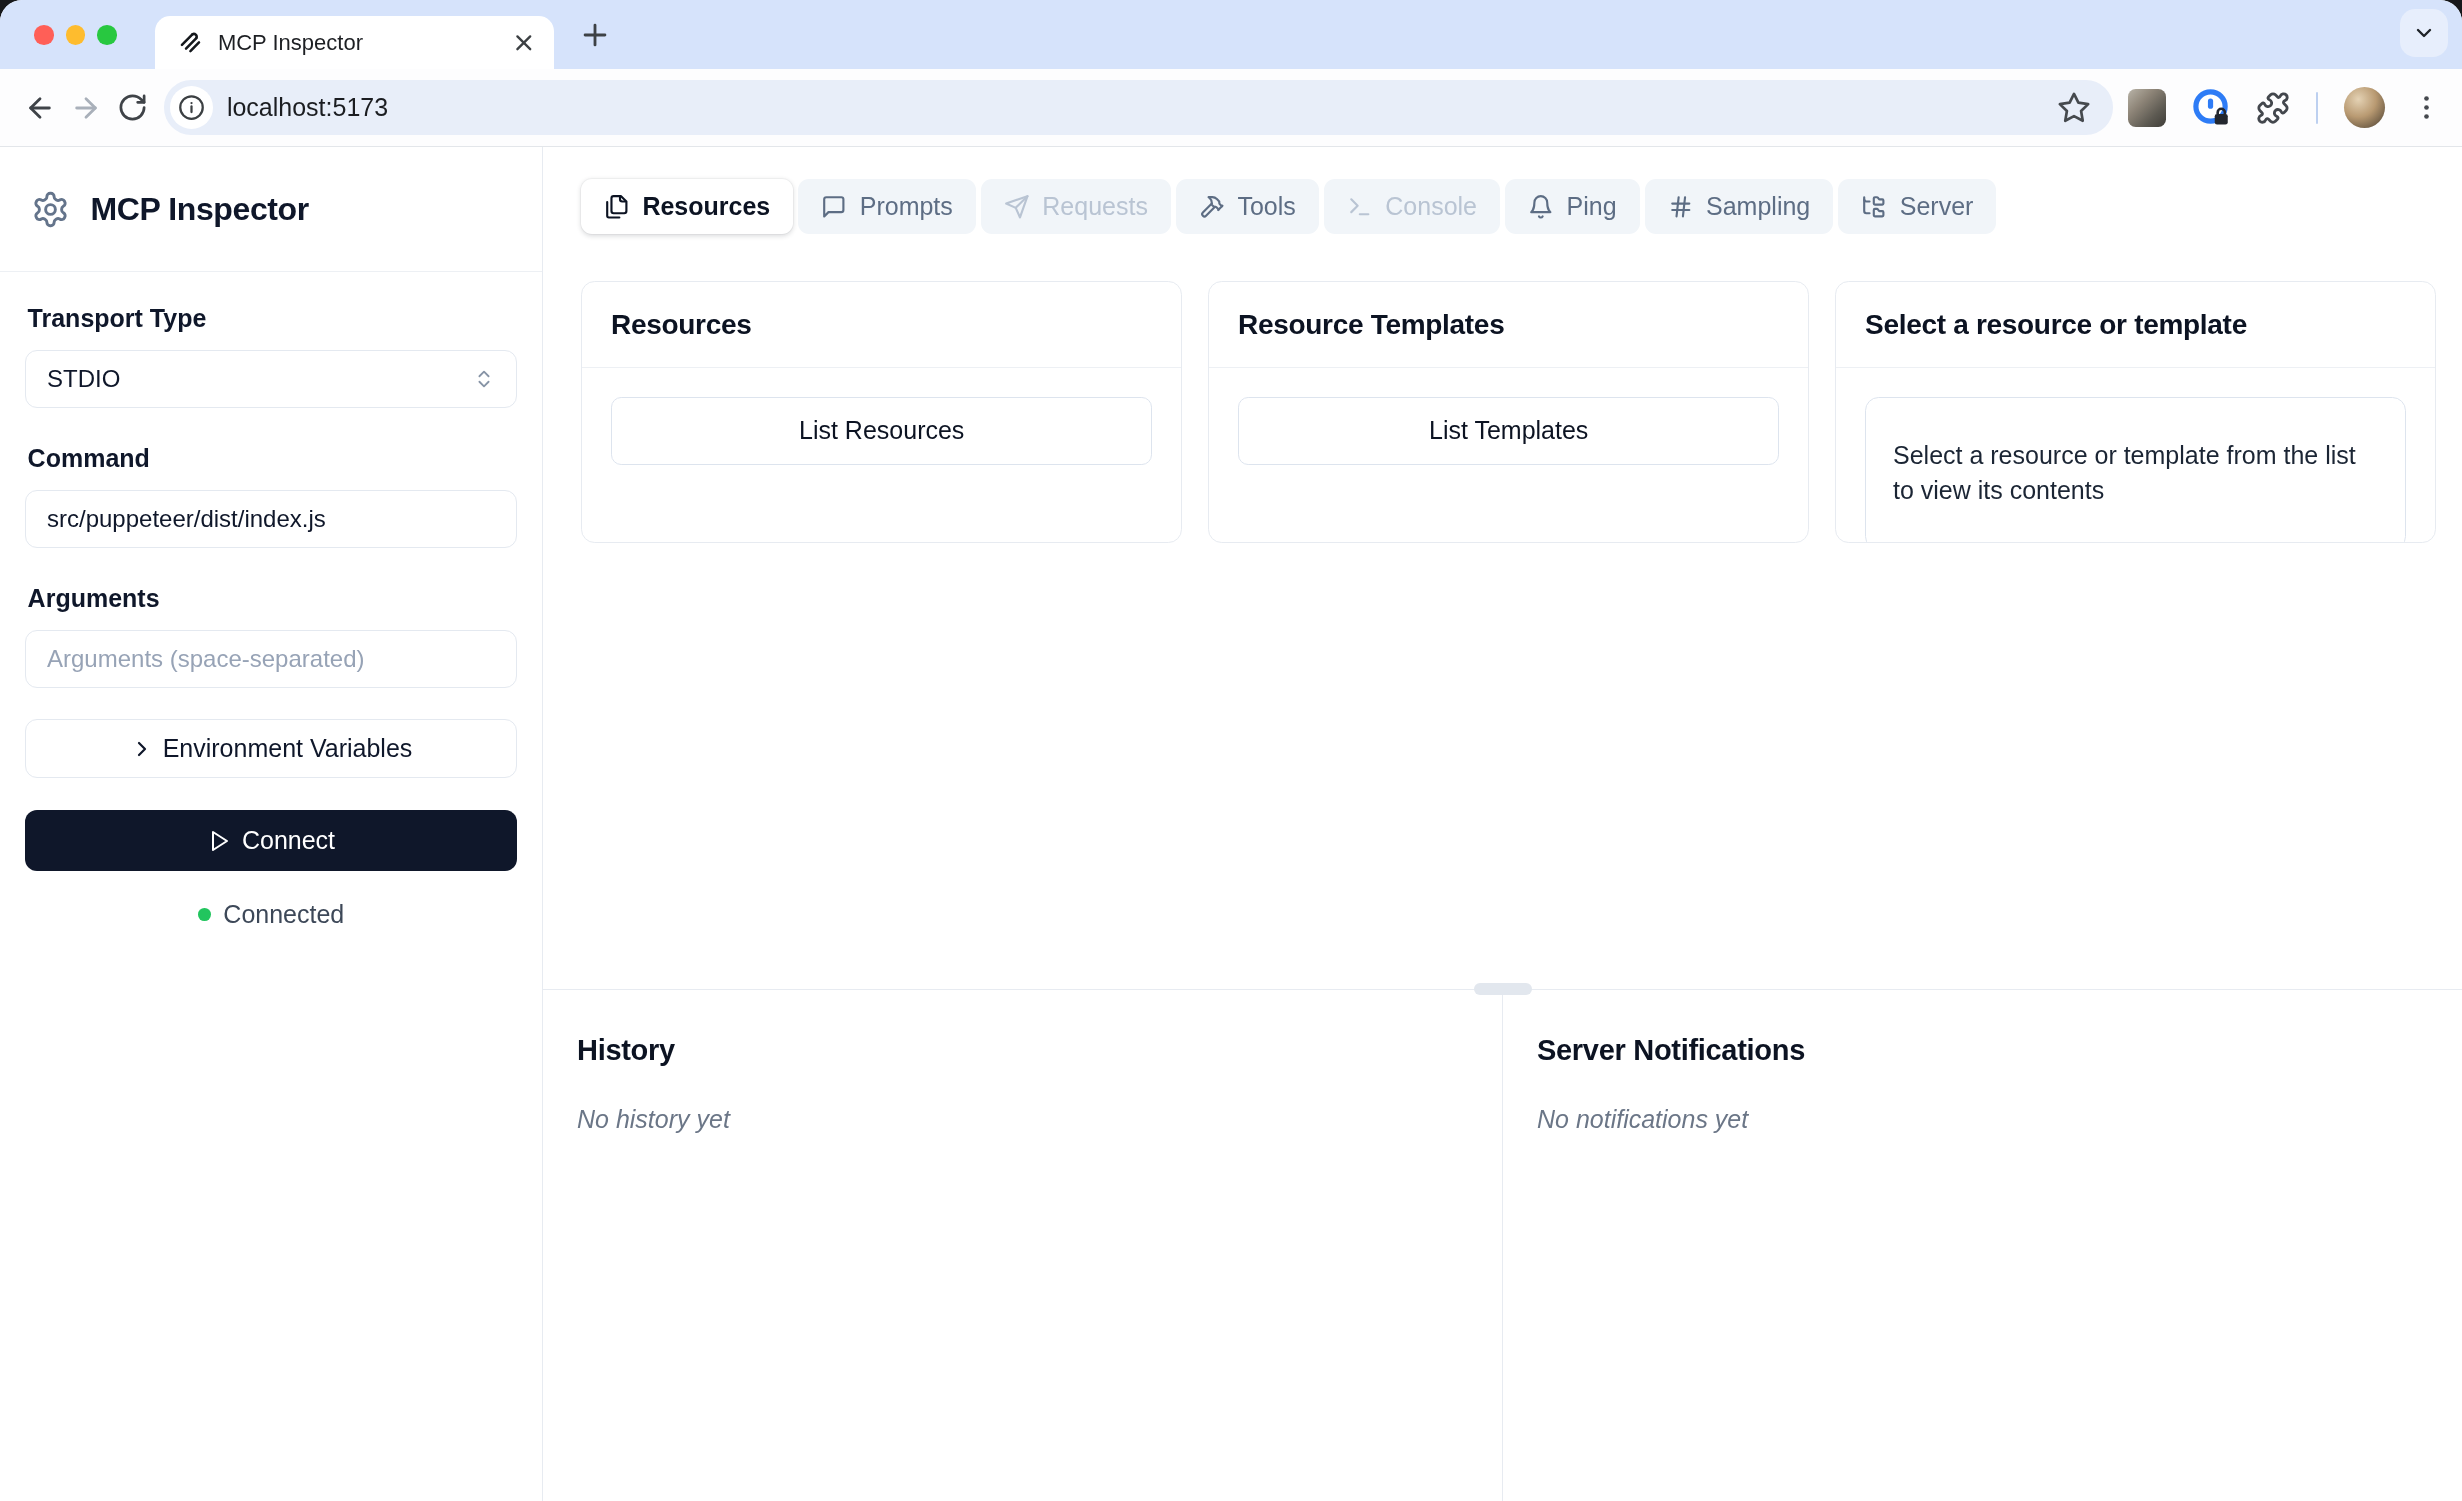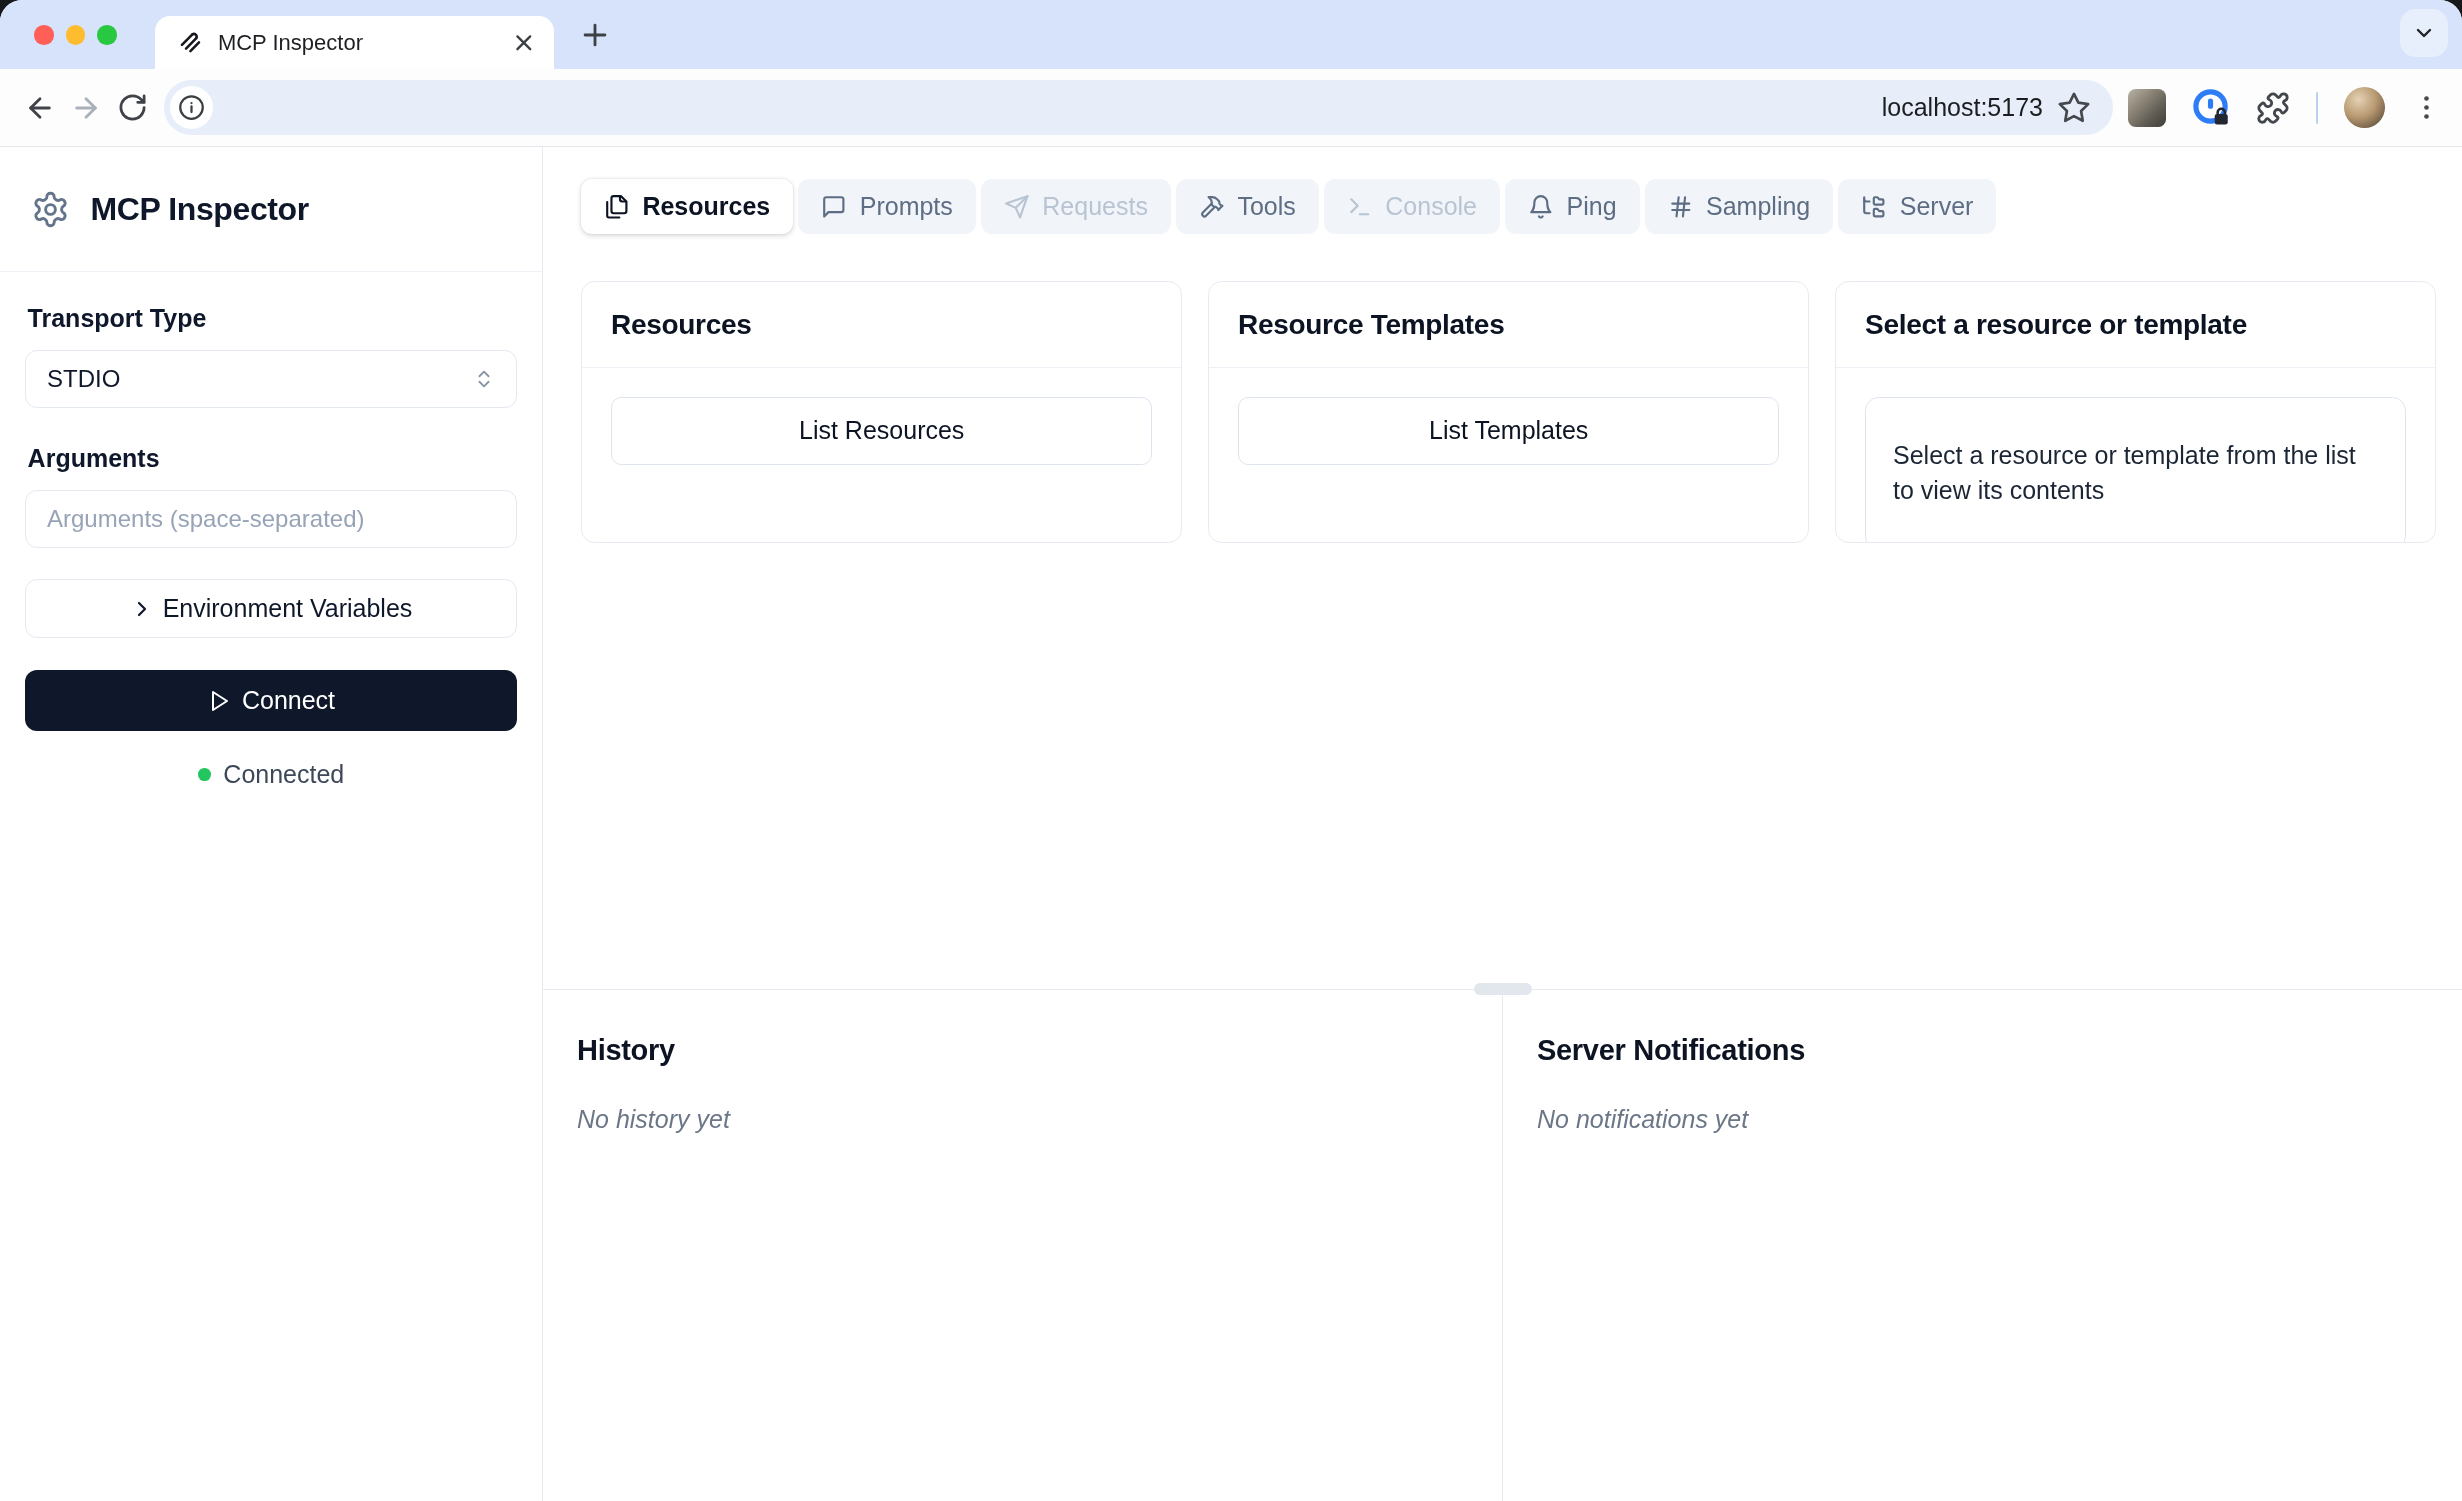--- a/index.html
+++ b/index.html
@@ -25,21 +25,21 @@
 
   
   .toolbar { height:78px; flex:none; background:#fdfdfe; border-bottom:1.7px solid #e3e6ea;
              display:flex; align-items:center; padding:0 20.5px 0 17px; }
   .navbtn { width:46px; height:46px; display:flex; align-items:center; justify-content:center; color:#3f4348; flex:none; }
   .navbtn.disabled { color:#a9b0ba; }
   .omnibox { flex:1; height:55px; margin:0 15.3px 0 8.5px; background:#e8eef9; border-radius:27px;
              display:flex; align-items:center; padding:0 8.5px 0 6.8px; gap:13.6px; min-width:0; }
   .info-chip { width:43px; height:43px; border-radius:50%; background:#fff; display:flex;
                align-items:center; justify-content:center; color:#3c4043; flex:none; }
-  .omnibox .url { font-size:25px; color:#1b1d21; flex:1; white-space:nowrap; overflow:hidden;text-align:right; }
+  .omnibox .url { font-size:25px; color:#1b1d21; flex:1; white-space:nowrap; overflow:hidden; }
   .star-btn { width:34px; height:34px; color:#45494e; margin-right:13.6px; flex:none; }
   .ext-row { display:flex; align-items:center; gap:25.6px; flex:none; }
   .ext-avatar { width:38px; height:38px; border-radius:7.7px;
     background:linear-gradient(135deg,#b9b4a8 0%,#8e8578 35%,#5d5a52 70%,#3f3d38 100%); }
   .vsep { width:2.6px; height:32px; background:#bdd0f0; border-radius:1.7px; }
   .profile-avatar { width:41px; height:41px; border-radius:50%;
     background:radial-gradient(circle at 35% 30%,#e4d2b4 0%,#b99a72 45%,#6f5d46 80%,#4c4234 100%); }
   .kebab { width:31px; height:31px; color:#45494e; }
 
   
@@ -204,20 +204,24 @@
           <span class="flabel">Transport Type</span>
           <div class="control select">
             <span>STDIO</span>
             <svg class="chevs" viewBox="0 0 24 24" width="22" height="22" fill="none" stroke="currentColor" stroke-width="2" stroke-linecap="round" stroke-linejoin="round">
               <path d="m7 15 5 5 5-5"></path>
                 <path d="m7 9 5-5 5 5"></path>
             </svg>
           </div>
         </div>
 
+        <div class="fgroup">
+          <span class="flabel">Command</span>
+          <input class="control" type="text" value="src/puppeteer/dist/index.js" style="">
+        </div>
 
         <div class="fgroup" style="margin-bottom:31px;">
           <span class="flabel">Arguments</span>
           <input class="control" type="text" placeholder="Arguments (space-separated)" style="">
         </div>
 
         <button class="env-btn">
           <svg viewBox="0 0 24 24" width="24" height="24" fill="none" stroke="currentColor" stroke-width="2.2" stroke-linecap="round" stroke-linejoin="round">
             <path d="m9 18 6-6-6-6"></path>
           </svg>

